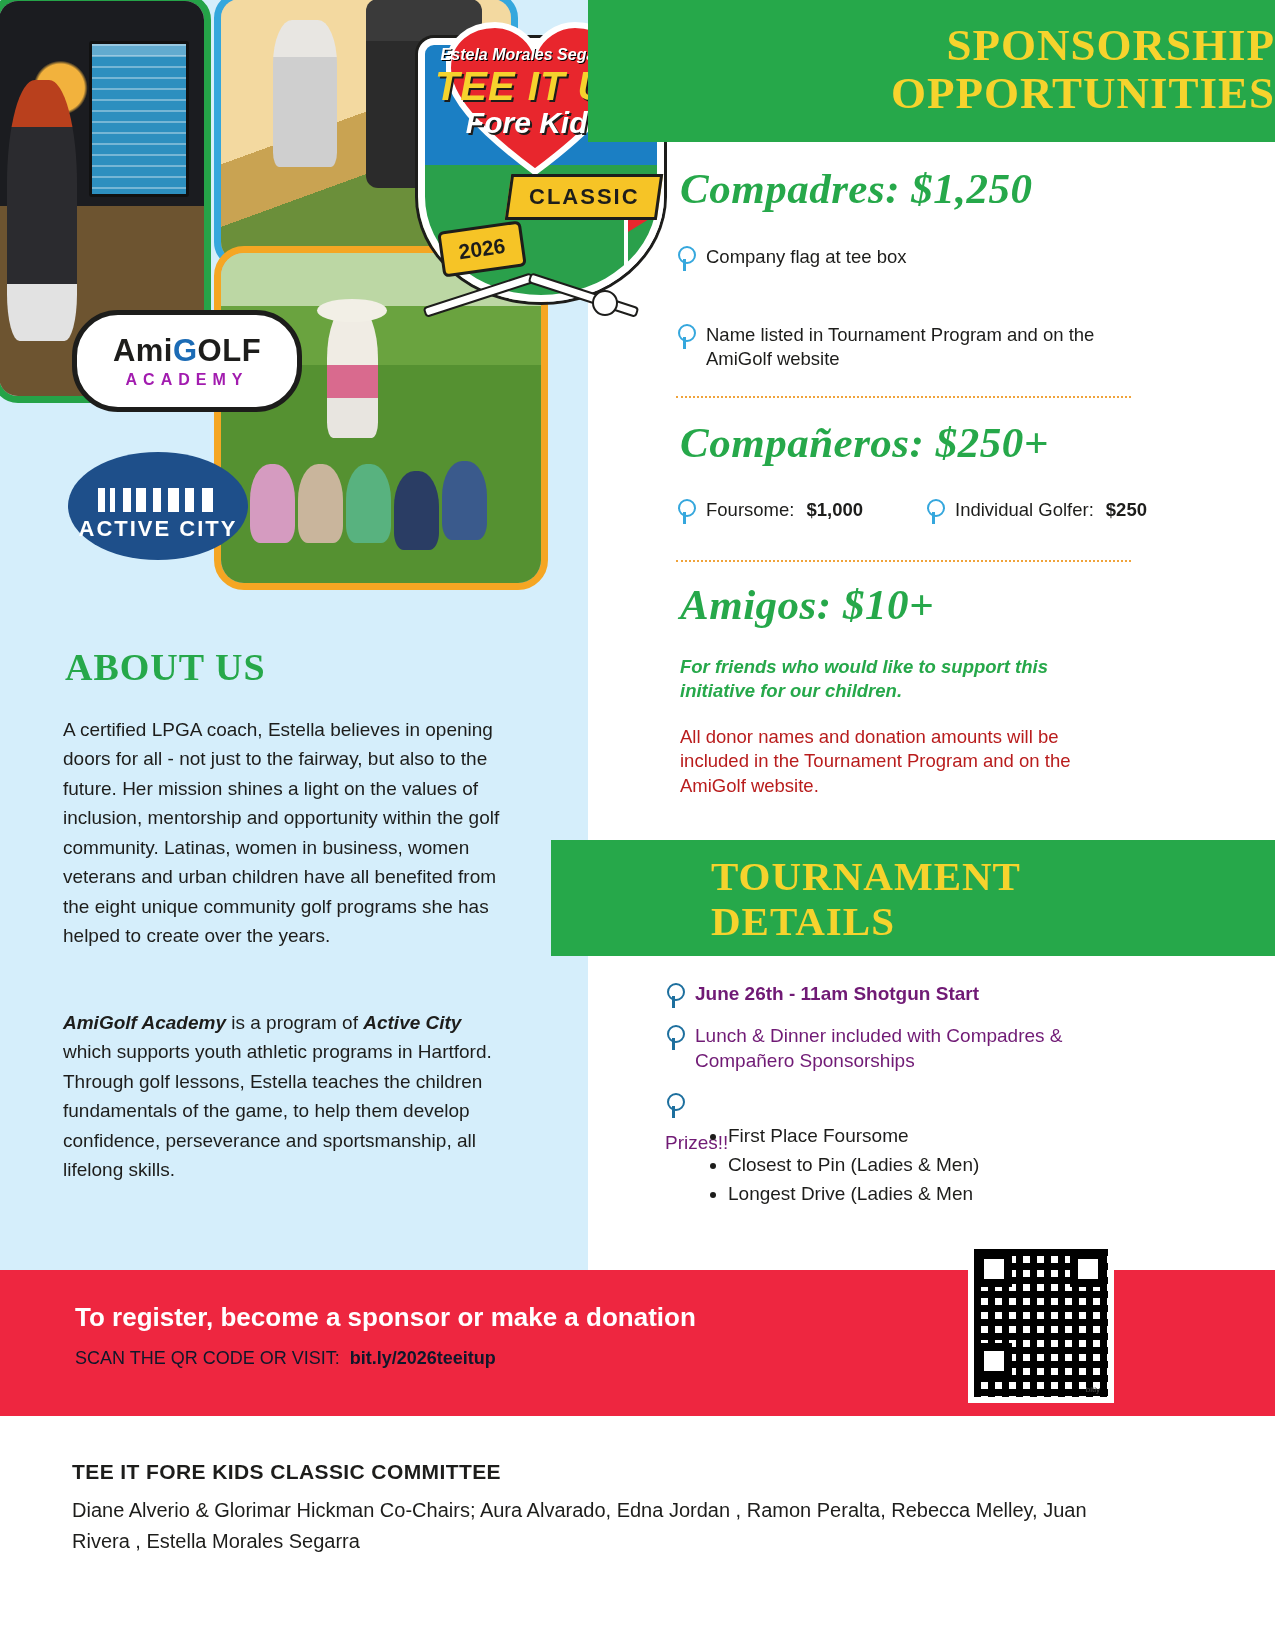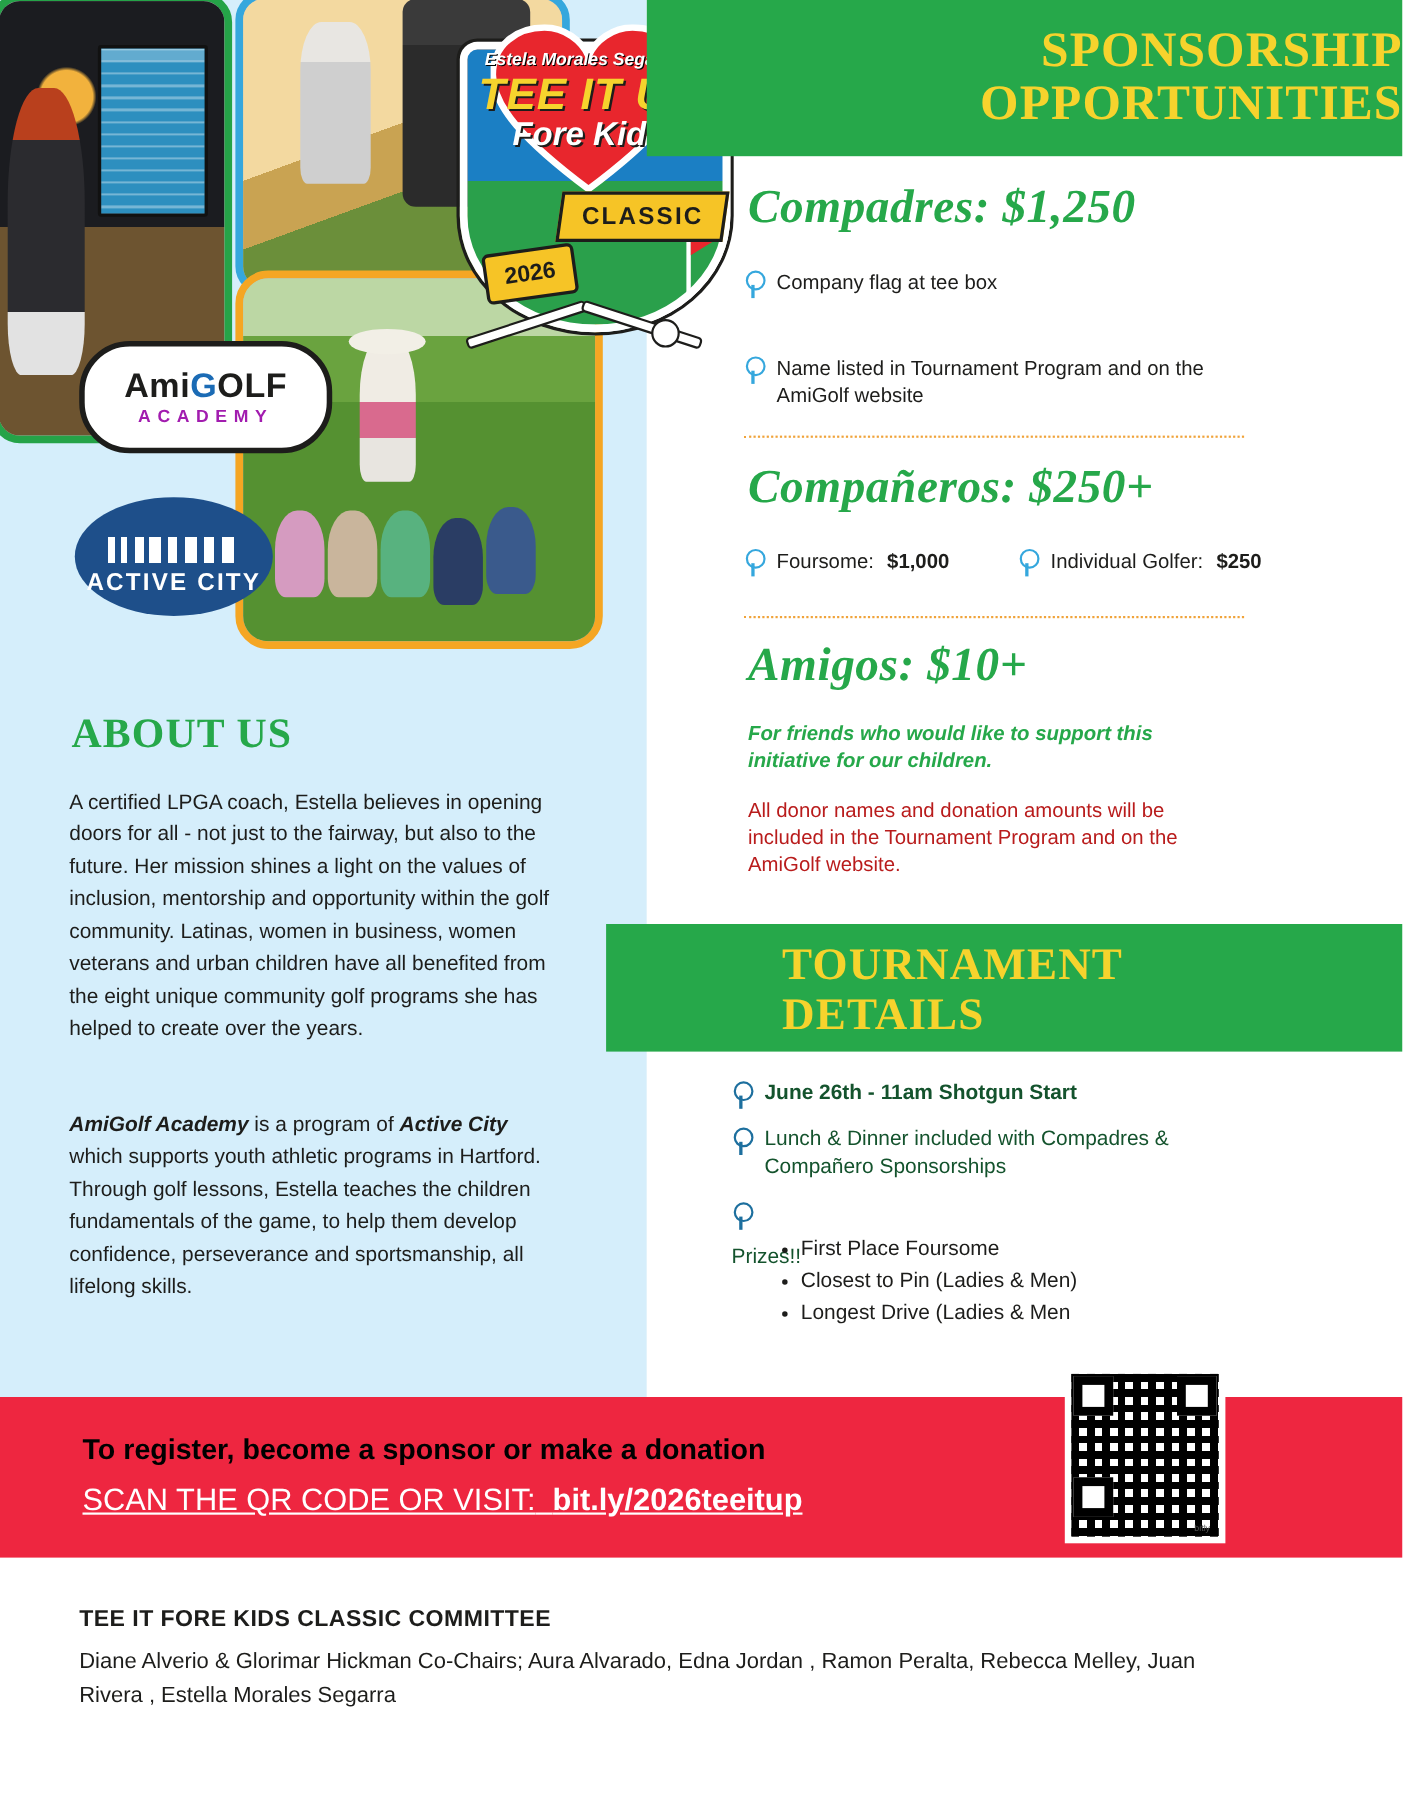--- a/index.html
+++ b/index.html
@@ -398,21 +398,21 @@
   .about-p2 b { font-style: italic; }
 
   
   .td-row {
     position: absolute;
     left: 665px;
     display: flex;
     gap: 12px;
     align-items: flex-start;
     font-size: 19px;
-    color: #14532d;
+    color: #701a75;
     line-height: 1.3;
   }
   .td-row.bold { font-weight: bold; }
   .prize-list {
     position: absolute;
     left: 700px;
     margin: 0;
     padding-left: 28px;
     font-size: 19px;
     line-height: 1.52;
@@ -421,25 +421,25 @@
 
   
   .red-band {
     position: absolute;
     left: 0; top: 1270px;
     width: 1275px; height: 146px;
     background: #ee2640;
   }
   .red-band .l1 {
     position: absolute; left: 75px; top: 32px;
-    color: #000000; font-weight: bold; font-size: 26px;
+    color: #ffffff; font-weight: bold; font-size: 26px;
   }
   .red-band .l2 {
     position: absolute; left: 75px; top: 78px;
-    color: #ffffff; font-size: 28px; text-decoration: underline;
+    color: #0f172a; font-size: 18px;
   }
   .red-band .l2 b { font-weight: bold; }
   .qr {
     position: absolute;
     left: 968px; top: 1243px;
     width: 146px; height: 160px;
     background: #ffffff;
     padding: 6px;
     box-sizing: border-box;
   }

